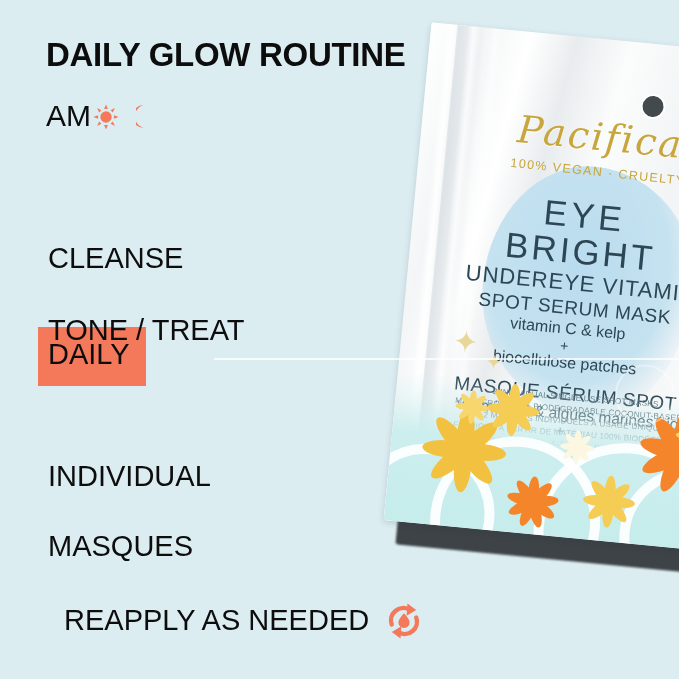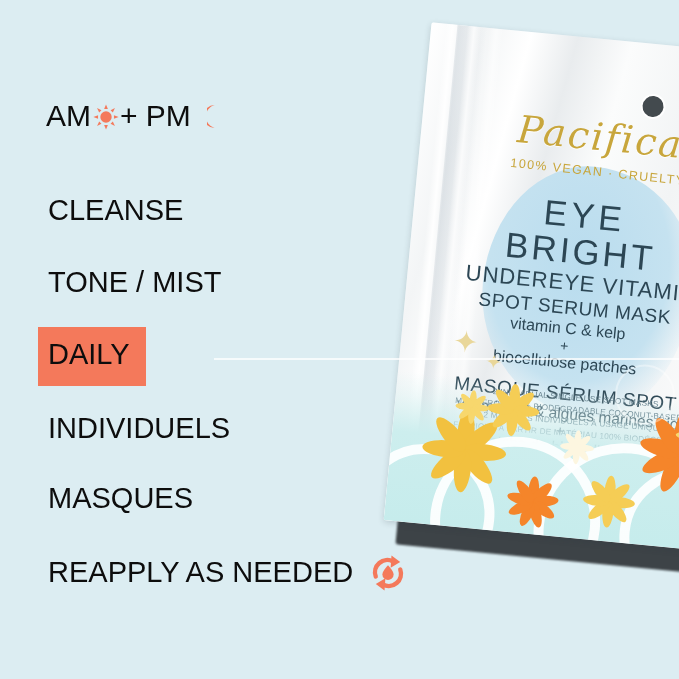--- a/index.html
+++ b/index.html
@@ -28,29 +28,29 @@
   .sun-icon{display:inline-block;width:26px;height:26px;position:relative;margin:0 1px 0 2px;}
   .moon-icon{display:inline-block;width:27px;height:27px;margin-left:16px;position:relative;}
 
   .steps{position:absolute;left:46px;top:196px;width:420px;}
   .step{
     position:relative;
     font-size:29px;color:#0d0d0d;line-height:1;
     white-space:nowrap;
   }
   .step .label{position:relative;z-index:2;}
-  .step.plain{padding:0 0 0 2px;}
+  .step.plain{padding:0 0 0 2px;margin-top:48px;}
 
   
   .row1{position:absolute;left:0;top:0;}
   .row2{position:absolute;left:0;top:72px;}
   .row3{position:absolute;left:-8px;top:131px;}
   .row4{position:absolute;left:0;top:218px;}
   .row5{position:absolute;left:0;top:288px;}
-  .row6{position:absolute;left:0;top:355px;}
+  .row6{position:absolute;left:16px;top:355px;}
 
   .highlight-box{
     background:#f4795b;
     padding:13px 16px 17px 10px;
     display:inline-block;
   }
   .divider-line{
     position:absolute;left:168px;top:162px;
     width:470px;height:2px;
     background:rgba(255,255,255,0.75);
@@ -185,66 +185,66 @@
     position:absolute;right:22px;bottom:120px;
     width:56px;height:56px;border:2px solid rgba(255,255,255,.7);
     border-radius:50%;opacity:.55;
   }
 </style>
 </head>
 <body>
 
 <div class="stage">
 
+  <div class="headline">DAILY GLOW ROUTINE</div>
 
   <div class="ampm">
     <span class="txt">AM</span>
     <span class="sun-icon">
       <svg viewBox="0 0 32 32" width="26" height="26" aria-hidden="true">
         <circle cx="16" cy="16" r="7" fill="#f4795b"></circle>
         <g fill="#f4795b">
           <polygon points="16,0.5 18.3,6.2 13.7,6.2"></polygon>
           <polygon points="16,31.5 13.7,25.8 18.3,25.8"></polygon>
           <polygon points="0.5,16 6.2,13.7 6.2,18.3"></polygon>
           <polygon points="31.5,16 25.8,18.3 25.8,13.7"></polygon>
           <polygon points="5,5 10.4,7.6 7.6,10.4"></polygon>
           <polygon points="27,27 21.6,24.4 24.4,21.6"></polygon>
           <polygon points="27,5 24.4,10.4 21.6,7.6"></polygon>
           <polygon points="5,27 7.6,21.6 10.4,24.4"></polygon>
         </g>
       </svg>
     </span>
-    <span class="txt">+ PM</span>
     <span class="moon-icon">
       <svg viewBox="0 0 32 32" width="27" height="27" aria-hidden="true">
         <path d="M9 2.5A14 14 0 0 0 9 29.5 11.2 11.2 0 0 1 9 2.5Z" fill="#f4795b"></path>
       </svg>
     </span>
   </div>
 
   <div class="steps">
 
     <div class="divider-line"></div>
 
     <div class="step plain row1">
       <span class="label">CLEANSE</span>
     </div>
 
     <div class="step plain row2">
-      <span class="label">TONE / MIST</span>
+      <span class="label">TONE / TREAT</span>
     </div>
 
     <div class="step row3">
       <span class="highlight-box">
         <span class="label">DAILY</span>
       </span>
     </div>
 
     <div class="step plain row4">
-      <span class="label">INDIVIDUELS</span>
+      <span class="label">INDIVIDUAL</span>
     </div>
 
     <div class="step plain row5">
       <span class="label">MASQUES</span>
     </div>
 
     <div class="step plain row6 reapply-row">
       <span class="label">REAPPLY AS NEEDED</span>
       <span class="refresh-icon">
         <svg viewBox="0 0 48 48" width="42" height="42" aria-hidden="true">

